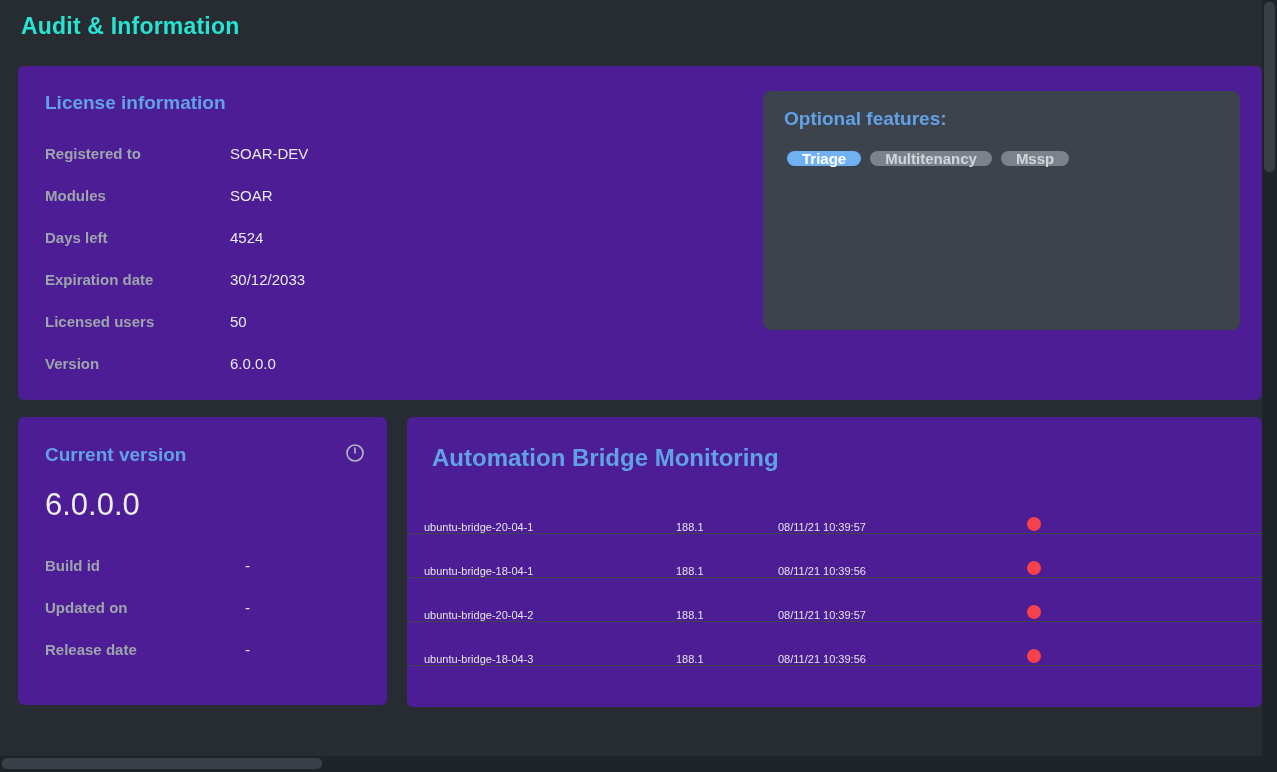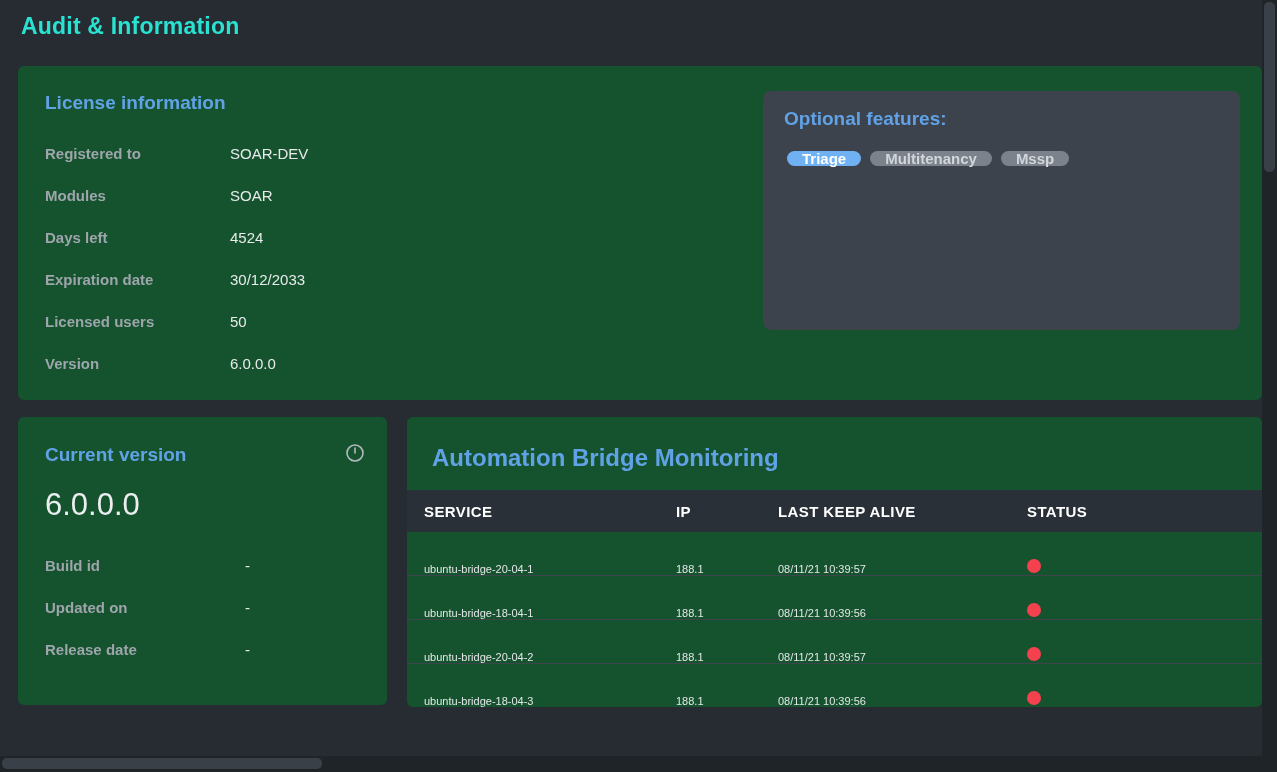--- a/index.html
+++ b/index.html
@@ -10,21 +10,21 @@
     color: #e8eaec;
     position: relative;
   }
   .page-title {
     position: absolute; left: 21px; top: 13px;
     font-size: 23px; font-weight: bold; color: #29e2d1;
     letter-spacing: 0.2px;
   }
   .card {
     position: absolute;
-    background: #14532d;
+    background: #4c1d95;
     border-radius: 6px;
   }
   .license-card { left: 18px; top: 66px; width: 1244px; height: 334px; }
   .card-heading {
     font-size: 19px; font-weight: bold; color: #61a2e6;
   }
   .license-card .card-heading { position: absolute; left: 27px; top: 26px; }
   .license-fields { position: absolute; left: 27px; top: 66px; width: 420px; }
   .field-row { display: flex; height: 42px; align-items: center; }
   .field-label {
@@ -179,26 +179,20 @@
       <span class="field-label">Release date</span>
       <span class="field-value">-</span>
     </div>
   </div>
 </section>
 
 <section class="card bridge-card">
   <h2 class="card-heading">Automation Bridge Monitoring</h2>
 
   <div class="bridge-table">
-    <div class="t-header">
-      <div class="t-cell col-service">SERVICE</div>
-      <div class="t-cell col-ip">IP</div>
-      <div class="t-cell col-keep">LAST KEEP ALIVE</div>
-      <div class="t-cell col-status">STATUS</div>
-    </div>
 
     <div class="t-row">
       <div class="t-cell col-service">ubuntu-bridge-20-04-1</div>
       <div class="t-cell col-ip">188.1</div>
       <div class="t-cell col-keep">08/11/21 10:39:57</div>
       <div class="t-cell col-status"><span class="status-dot"></span></div>
     </div>
     <div class="t-row">
       <div class="t-cell col-service">ubuntu-bridge-18-04-1</div>
       <div class="t-cell col-ip">188.1</div>

